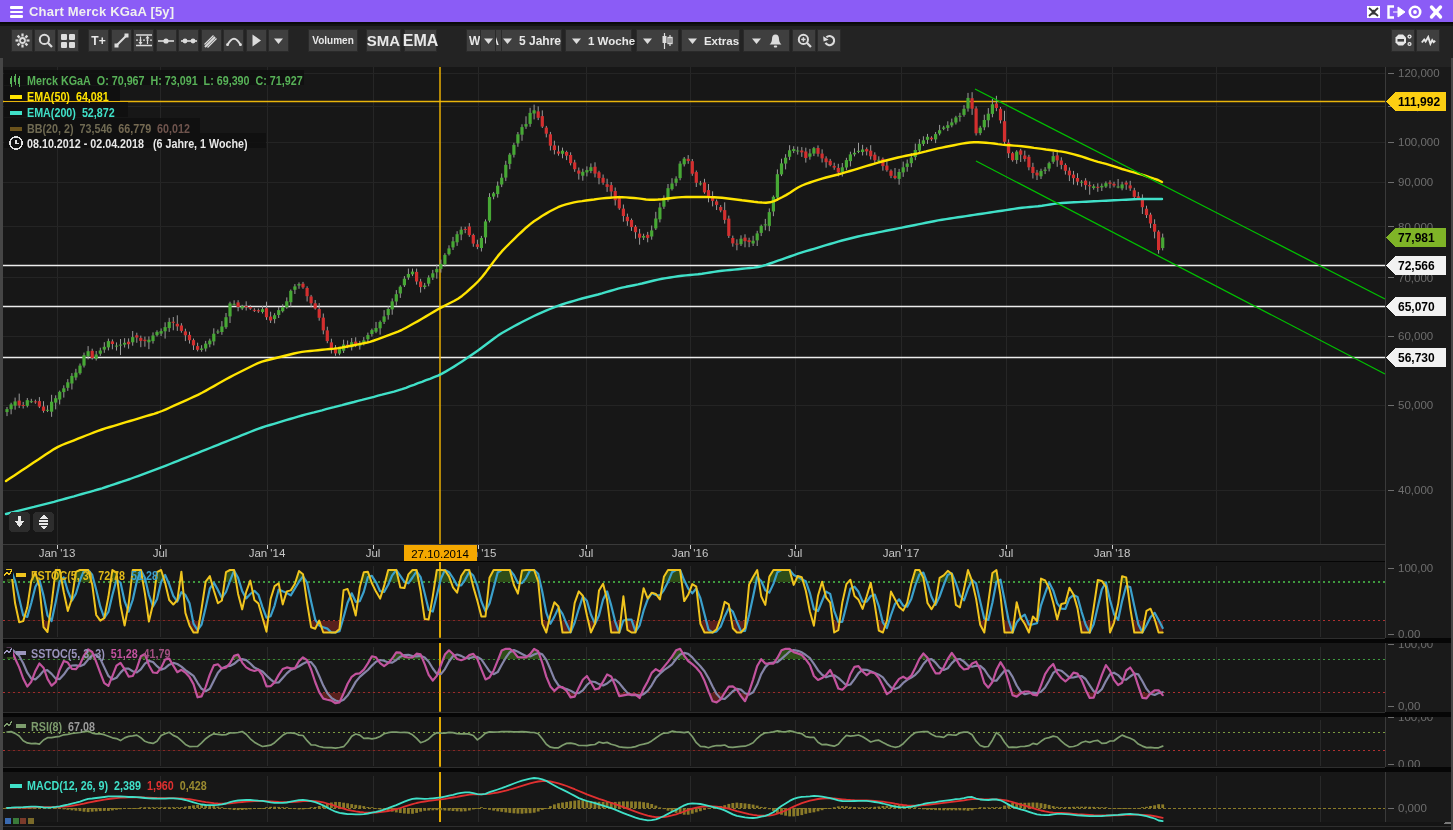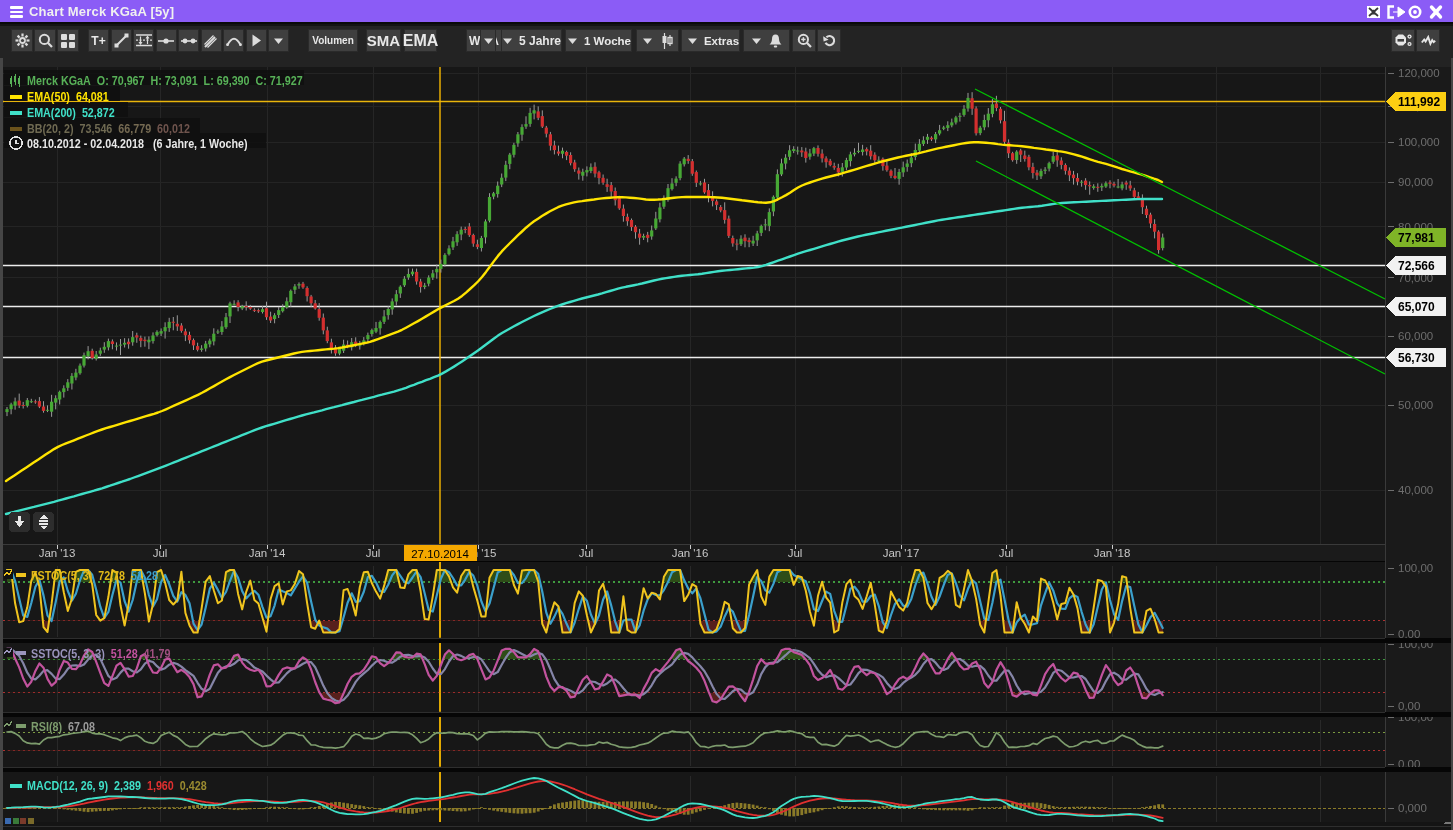--- a/index.html
+++ b/index.html
@@ -147,21 +147,21 @@
     <svg width="9" height="6" viewBox="0 0 9 6">
         <path d="M0 0.5 L9 0.5 L4.5 6 Z" fill="#dcdcdc"></path>
       </svg>
   </div>
 
   <div class="btn" style="left:501px;width:61px;justify-content:flex-end;padding-left:6px;font-size:12px">
     <svg width="9" height="6" viewBox="0 0 9 6" style="margin-right:7px">
         <path d="M0 0.5 L9 0.5 L4.5 6 Z" fill="#dcdcdc"></path>
       </svg>5 Jahre
   </div>
-  <div class="btn" style="left:565px;width:67px;justify-content:flex-end;padding-left:6px;font-size:11.5px">
+  <div class="btn" style="left:565px;width:67px;justify-content:flex-start;padding-left:6px;font-size:11.5px">
     <svg width="9" height="6" viewBox="0 0 9 6" style="margin-right:7px">
         <path d="M0 0.5 L9 0.5 L4.5 6 Z" fill="#dcdcdc"></path>
       </svg>1 Woche
   </div>
   <div class="btn" style="left:636px;width:43px">
     <svg width="9" height="6" viewBox="0 0 9 6" style="margin-right:9px">
         <path d="M0 0.5 L9 0.5 L4.5 6 Z" fill="#dcdcdc"></path>
       </svg>
     <svg width="12" height="16" viewBox="0 0 12 16" stroke="#dcdcdc">
         <line x1="3.5" y1="0" x2="3.5" y2="16" stroke-width="1.2"></line>

